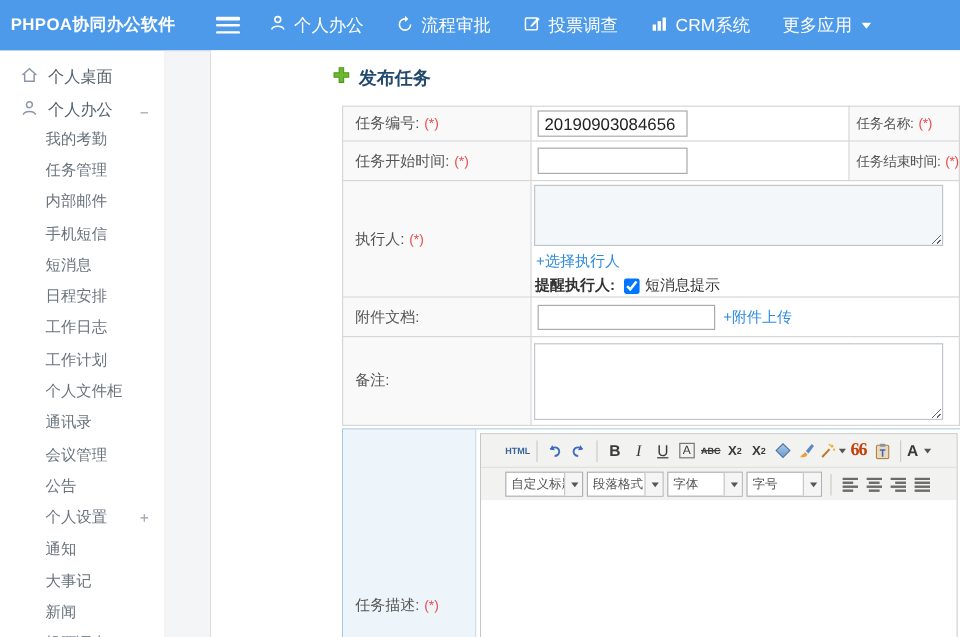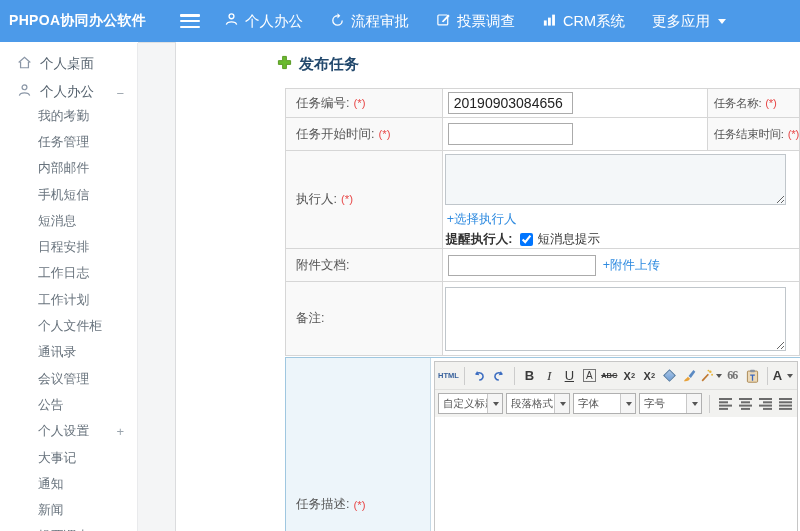--- a/index.html
+++ b/index.html
@@ -53,33 +53,33 @@
   .remind-row b { font-size:12.5px; }
   .remind-row input { margin:0 4px 0 8px; width:13px; height:13px; }
   .attach-row { display:flex; align-items:center; gap:7px; }
   .remark-ta { display:block; margin:3px 0 3px 2px; width:341px; height:64px; background:#fff; border:1px solid #c0c6cb; resize:both; font-family:inherit; }
 
   
   .desc-section { position:absolute; left:109px; top:315px; width:517px; height:295px; border:1px solid #9fc7e0; display:flex; }
   .desc-label { width:164px; background:#edf5fa; border-right:1px solid #c5d9e6; display:flex; align-items:center; padding-left:10px; color:#555; font-size:12.5px; }
   .desc-editor { flex:1; background:#fff; padding:3px; }
   .editor { border:1px solid #c6c6c6; height:100%; display:flex; flex-direction:column; }
-  .tb-row { background:#f2f2f0; display:flex; align-items:center; padding:0 3px; }
+  .tb-row { background:#f2f2f0; display:flex; align-items:center; padding:0 20px; }
   .tb-row1 { height:28px; border-bottom:1px solid #e0e0de; gap:1px; }
   .tb-row2 { height:27px; gap:3px; }
   .tbtn { min-width:19px; height:22px; display:flex; align-items:center; justify-content:center; cursor:pointer; border-radius:2px; color:#3a3a3a; }
   .b-html { font-size:7.5px; font-weight:bold; color:#39629c; }
   .b-bold { font-weight:bold; font-size:13px; }
   .b-italic { font-style:italic; font-family:"Liberation Serif",serif; font-size:13.5px; }
   .b-under { text-decoration:underline; font-size:13px; }
   .b-fontbox { font-size:10px; border:1px solid #777; padding:0 2px; line-height:11px; }
   .b-strike { font-size:7.5px; font-weight:bold; text-decoration:line-through; }
   .b-script { font-size:11px; font-weight:bold; }
   .b-script sup, .b-script sub { font-size:7.5px; }
-  .b-quote { font-family:"Liberation Serif",serif; font-weight:bold; font-size:12px; color:#737373; letter-spacing:-1px; }
+  .b-quote { font-family:"Liberation Serif",serif; font-weight:bold; font-size:15px; color:#c2410c; letter-spacing:-1px; }
   .b-fontcolor { font-weight:bold; font-size:13px; gap:3px; }
   .eraser { width:9px; height:9px; background:linear-gradient(135deg,#a8c4e4,#6f9fd8); border:1px solid #47729e; transform:rotate(45deg); }
   .caret-d { width:0; height:0; border-left:3.5px solid transparent; border-right:3.5px solid transparent; border-top:4px solid #555; margin-left:2px; }
   .tsep { width:1px; height:18px; background:#cccccc; margin:0 4px; }
   .dd { display:flex; align-items:stretch; height:21px; background:#fff; border:1px solid #b0b0b0; cursor:pointer; }
   .dd-text { display:flex; align-items:center; padding:0 4px; font-size:10.5px; color:#555; white-space:nowrap; }
   .dd-arrow { width:15px; border-left:1px solid #c8c8c8; display:flex; align-items:center; justify-content:center; background:#f5f5f5; }
   .dd1 .dd-text { width:48px; } .dd2 .dd-text { width:47px; } .dd3 .dd-text { width:46px; } .dd4 .dd-text { width:46px; }
   .align-btn { width:17px; height:20px; display:flex; align-items:center; justify-content:center; cursor:pointer; }
   .editor-body { flex:1; background:#fff; cursor:text; }
@@ -196,24 +196,24 @@
           <span>会议管理</span>
         </div>
       <div class="sub-item">
           <span>公告</span>
         </div>
       <div class="sub-item">
         <span>个人设置</span>
         <span class="toggle">+</span>
       </div>
       <div class="sub-item">
+          <span>通知</span>
+        </div>
+      <div class="sub-item">
           <span>大事记</span>
-        </div>
-      <div class="sub-item">
-          <span>通知</span>
         </div>
       <div class="sub-item">
           <span>新闻</span>
         </div>
       <div class="sub-item">
           <span>投票调查</span>
         </div>
     </div>
   </div>
   <div class="gutter"></div>

